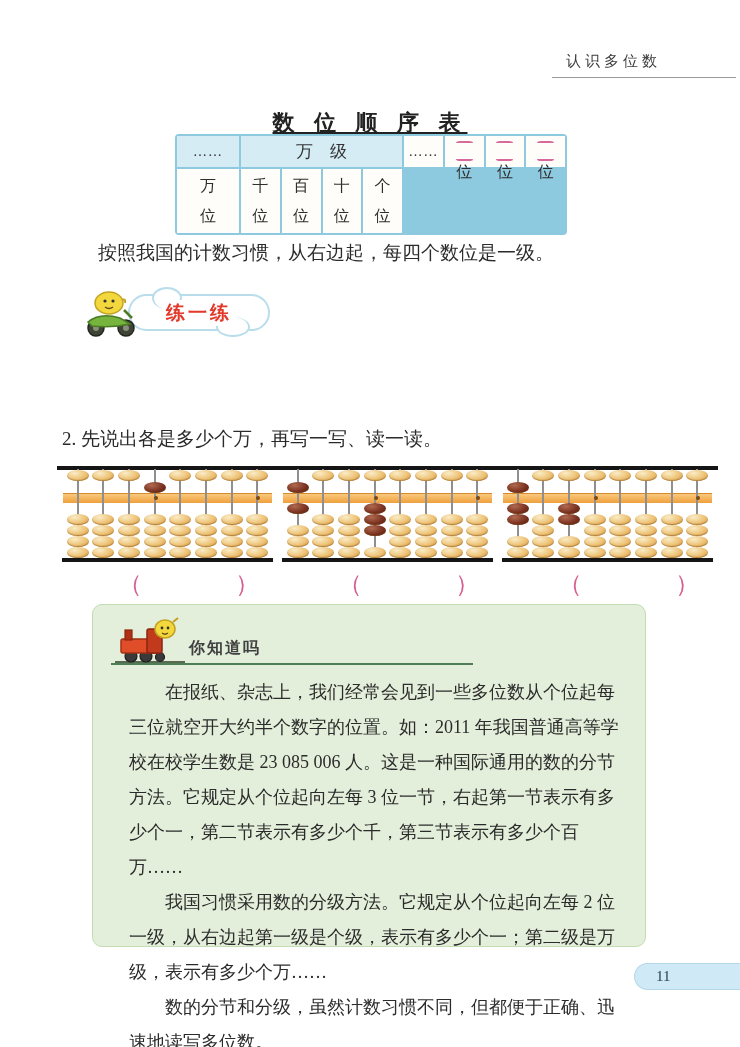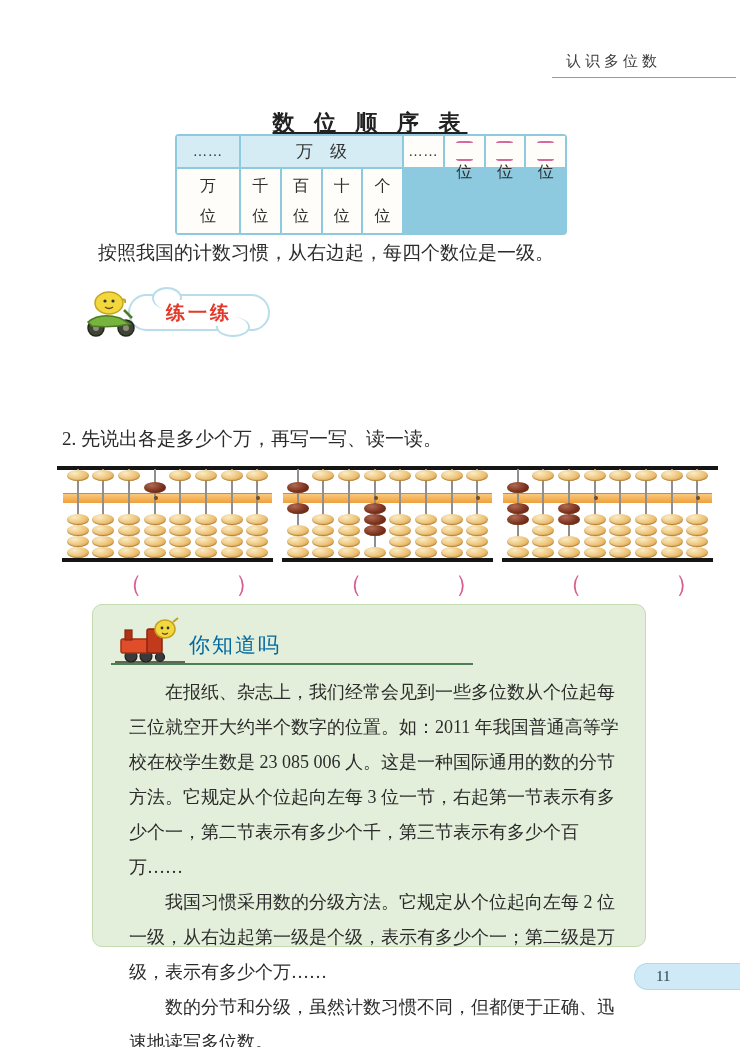--- a/index.html
+++ b/index.html
@@ -89,21 +89,21 @@
   .answer-row .paren { position:absolute; top:0; color:#d6608f; font-size:24px; }
   .paren-open { left:26%; } .paren-close { left:83%; }
 
   
   .know-box {
     position:absolute; top:604px; left:92px; width:554px; height:343px;
     background:#e3efda; border:1.5px solid #c3dcb2; border-radius:10px;
     padding:14px 20px 0 20px;
   }
   .know-title-row { position:relative; height:46px; width:362px; border-bottom:2px solid #4f7d55; margin-left:-2px; }
-  .know-title { position:absolute; left:78px; bottom:4px; font-size:21px; font-weight:normal; color:#0369a1; letter-spacing:2px; }
+  .know-title { position:absolute; left:78px; bottom:4px; font-size:16px; font-weight:bold; color:#404040; letter-spacing:2px; }
   .know-icon { position:absolute; left:2px; bottom:-2px; }
   .know-body { padding:10px 2px 0 16px; }
   .know-body p { font-size:18px; line-height:35px; text-indent:2em; color:#2b2b2b; }
 
   
   .page-pill {
     position:absolute; top:963px; right:0; width:106px; height:27px;
     background:#cfe9f6; border:1px solid #b3d9ea; border-right:none;
     border-radius:14px 0 0 14px;
     line-height:25px; padding-left:21px; font-size:15px; color:#25454e;

